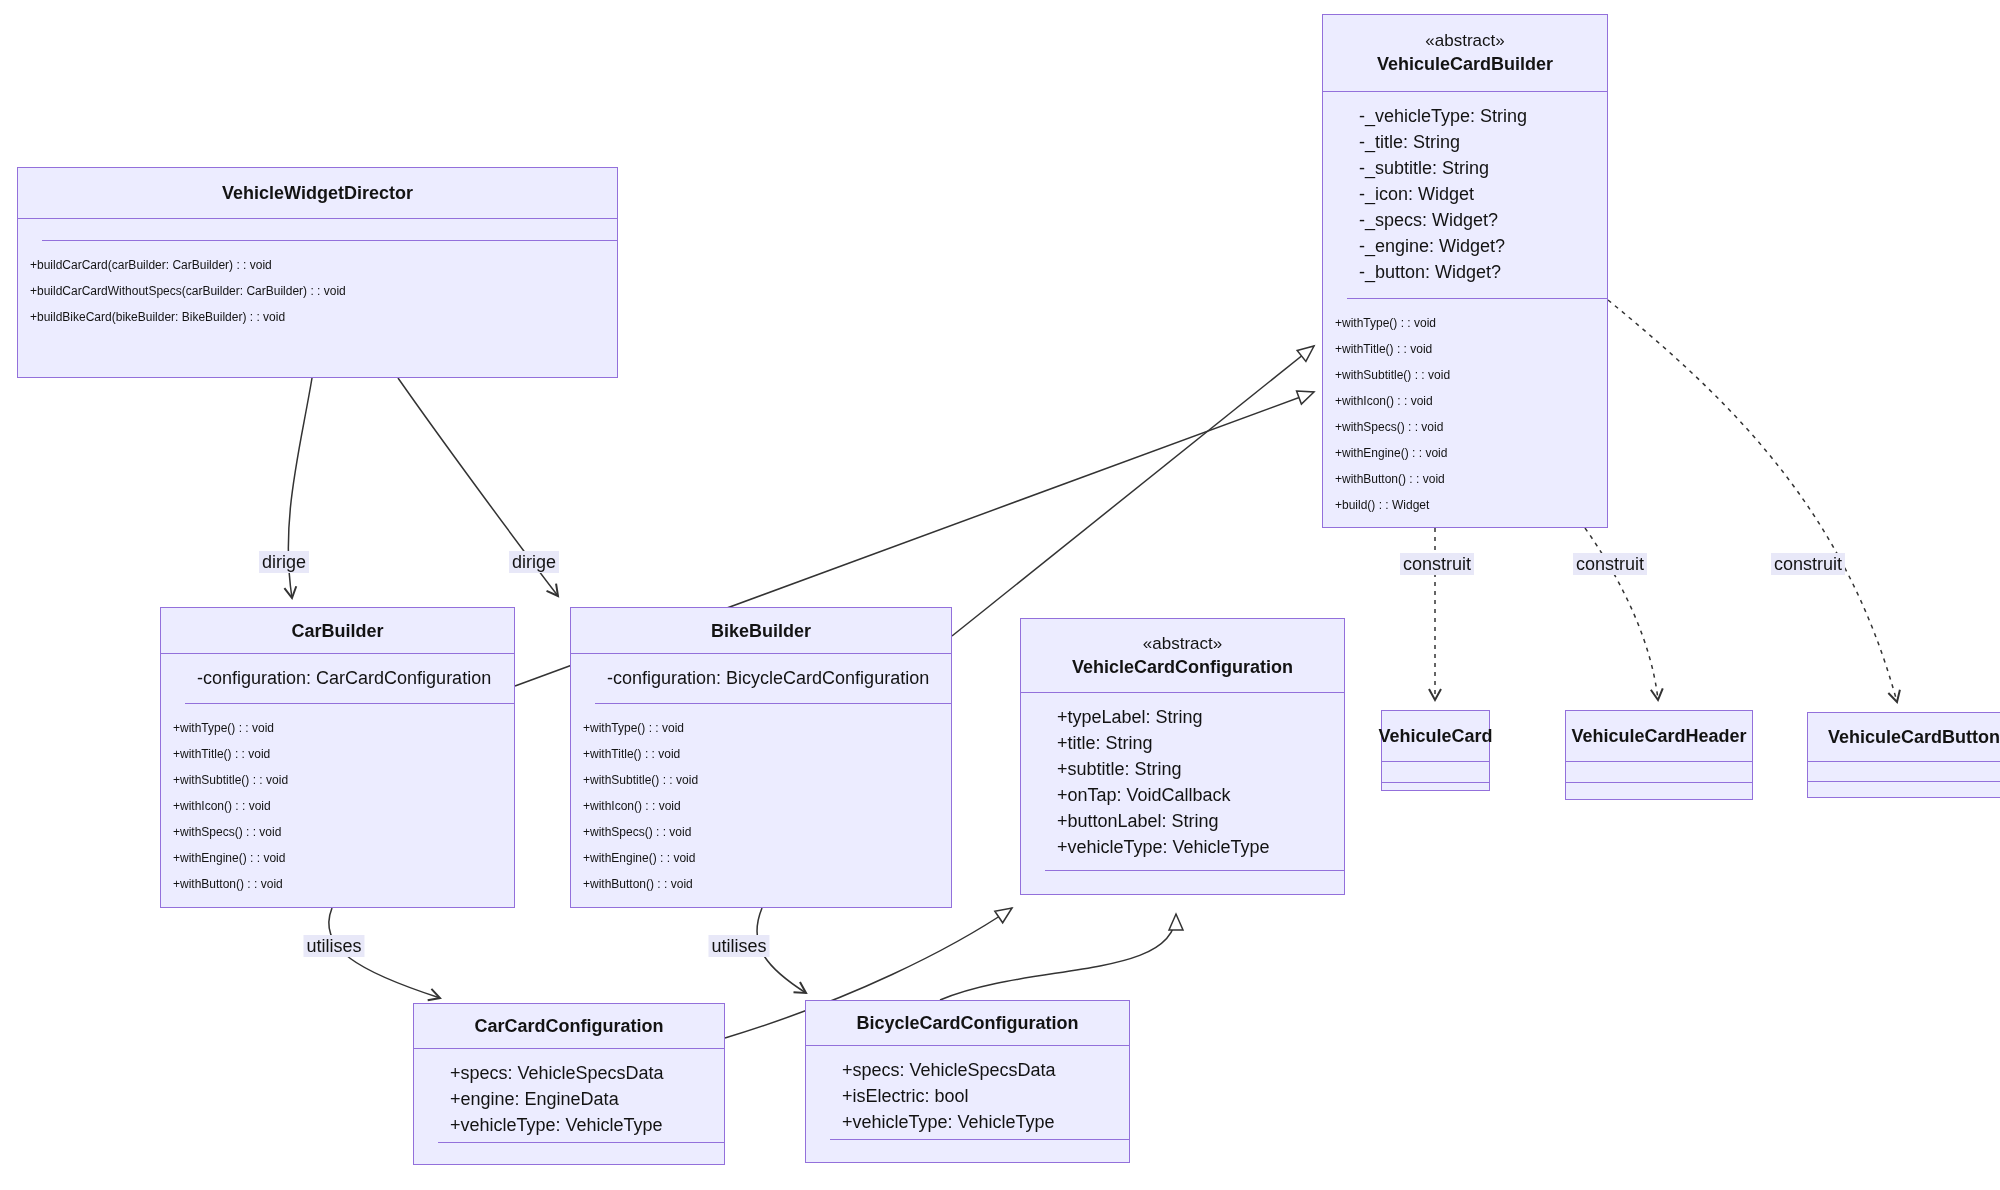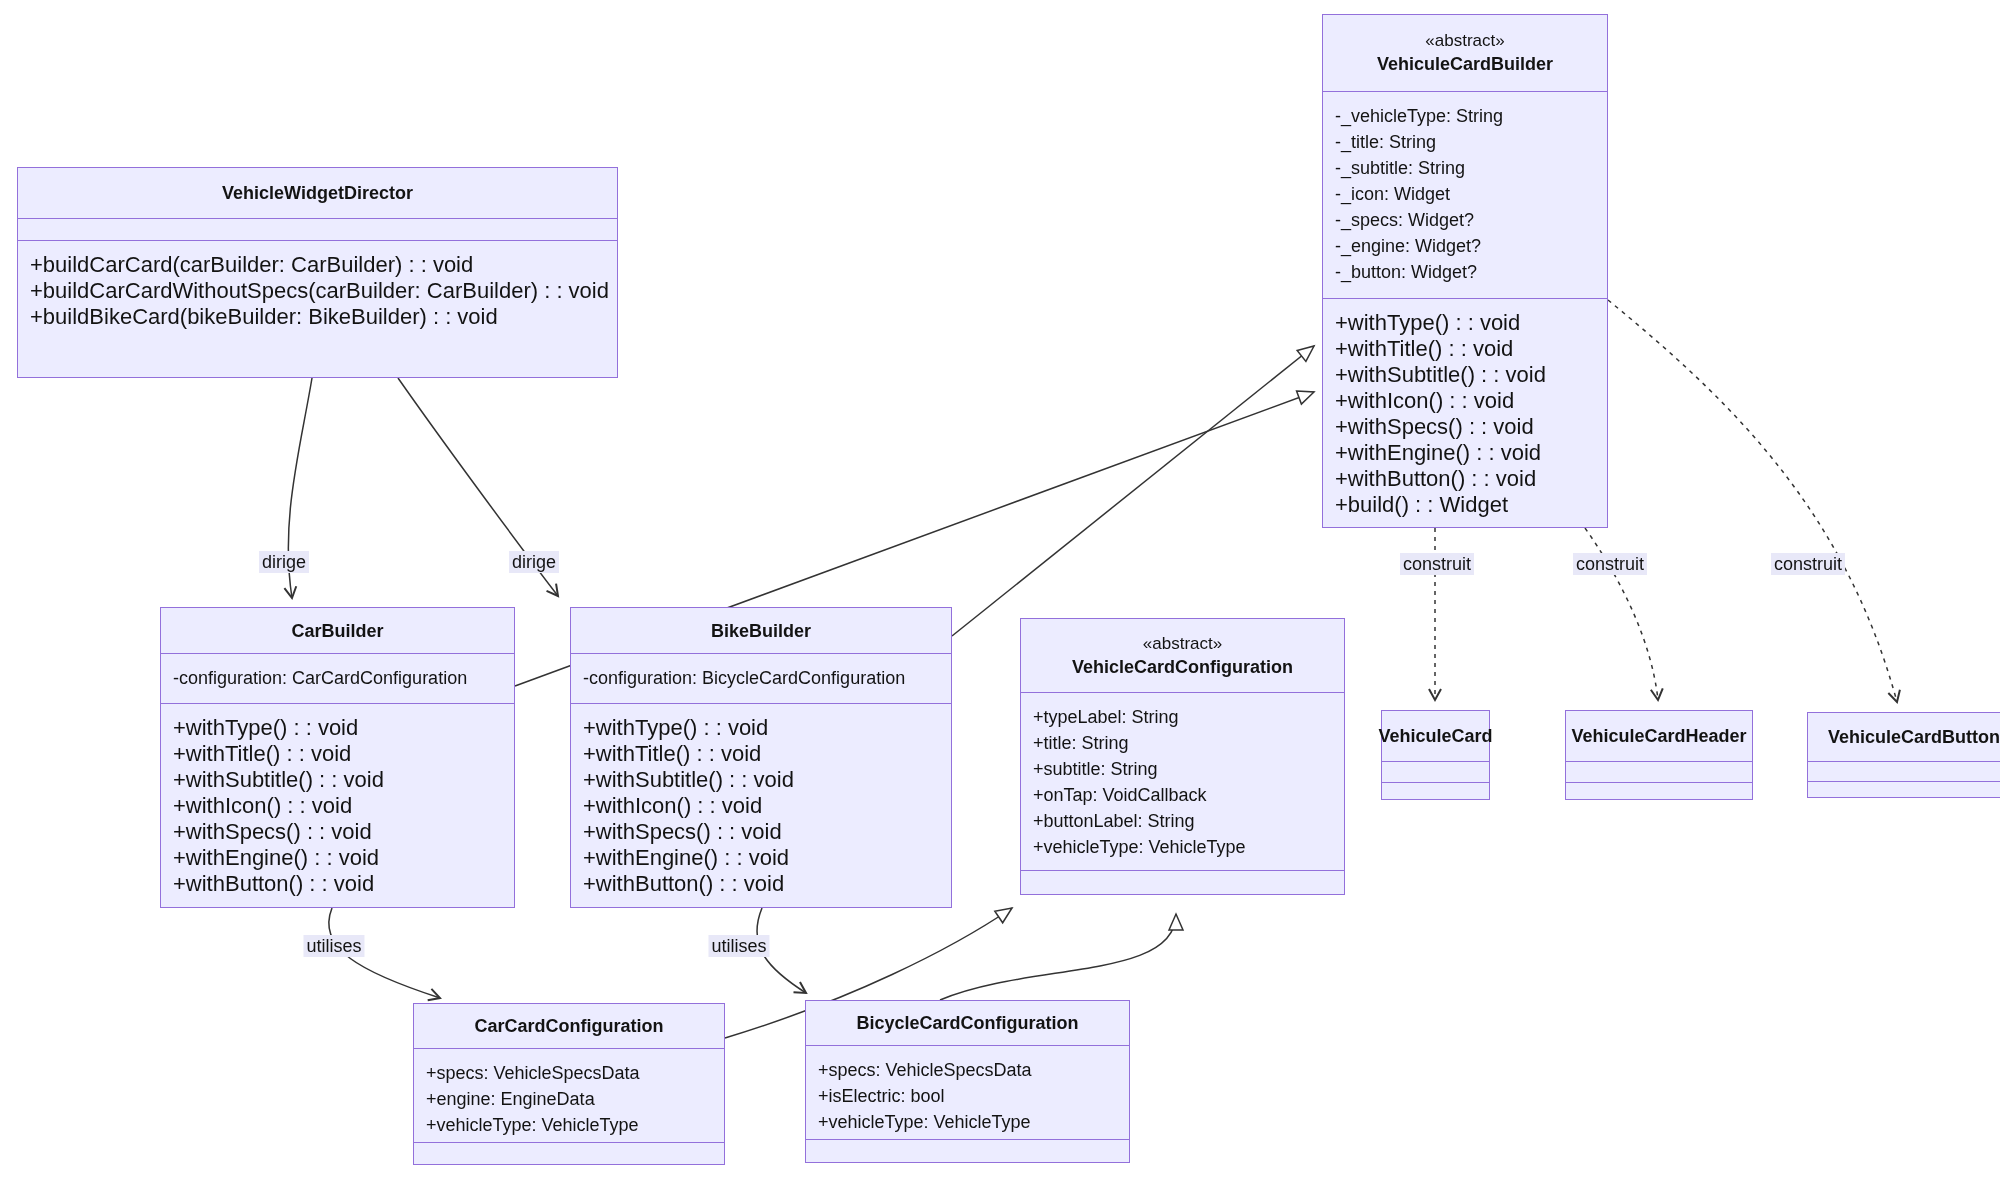--- a/index.html
+++ b/index.html
@@ -10,23 +10,23 @@
   svg.edges { position:absolute; left:0; top:0; z-index:1; }
   .edge { fill:none; stroke:var(--edge,#333333); stroke-width:1.5; }
   .edge.dashed { stroke-dasharray:4 5; }
 
   .cls { position:absolute; z-index:2; background:var(--box-fill,#ECECFF);
          border:1px solid var(--box-border,#9370DB); display:flex; flex-direction:column; }
   .cls-title { border-bottom:1px solid var(--box-border,#9370DB); display:flex; flex-direction:column;
                align-items:center; justify-content:center; font-weight:bold; font-size:18px; flex:0 0 auto; }
   .stereotype { font-weight:normal; font-size:17px; line-height:22px; }
   .cls-name { line-height:24px; }
-  .cls-attrs { border-bottom:1px solid var(--box-border,#9370DB); padding:11px 12px; font-size:18px; flex:0 0 auto; }
+  .cls-attrs { border-bottom:1px solid var(--box-border,#9370DB); padding:11px 12px; font-size:18px; flex:0 0 auto;margin-left:24px; }
   .cls-attrs.empty, .cls-row { padding:0; }
-  .cls-methods { padding:11px 12px; font-size:22px; flex:1 1 auto; }
+  .cls-methods { padding:11px 12px; font-size:12px; flex:1 1 auto; }
   .cls-methods.empty { padding:0; }
   .cls-row { border-bottom:1px solid var(--box-border,#9370DB); flex:0 0 auto; }
   .cls-row.last { border-bottom:none; flex:1 1 auto; }
   .member { line-height:26px; white-space:nowrap; }
 
   .edge-label { position:absolute; z-index:3; transform:translate(-50%,-50%);
                 background:var(--label-bg,#E8E8F8); font-size:18px; line-height:22px; padding:0 3px; }
 </style>
 </head>
 <body>
@@ -138,21 +138,21 @@
         <div class="member">+typeLabel: String</div>
         <div class="member">+title: String</div>
         <div class="member">+subtitle: String</div>
         <div class="member">+onTap: VoidCallback</div>
         <div class="member">+buttonLabel: String</div>
         <div class="member">+vehicleType: VehicleType</div>
       </div>
     <div class="cls-methods empty"></div>
   </div>
 
-  <div class="cls" style="left:1381px;top:710px;width:109px;height:90px">
+  <div class="cls" style="left:1381px;top:710px;width:109px;height:81px">
     <div class="cls-title" style="height:51px">
       <div class="cls-name">VehiculeCard</div>
     </div>
     <div class="cls-row" style="height:21px"></div>
     <div class="cls-row last"></div>
   </div>
 
   <div class="cls" style="left:1565px;top:710px;width:188px;height:90px">
     <div class="cls-title" style="height:51px">
       <div class="cls-name">VehiculeCardHeader</div>

